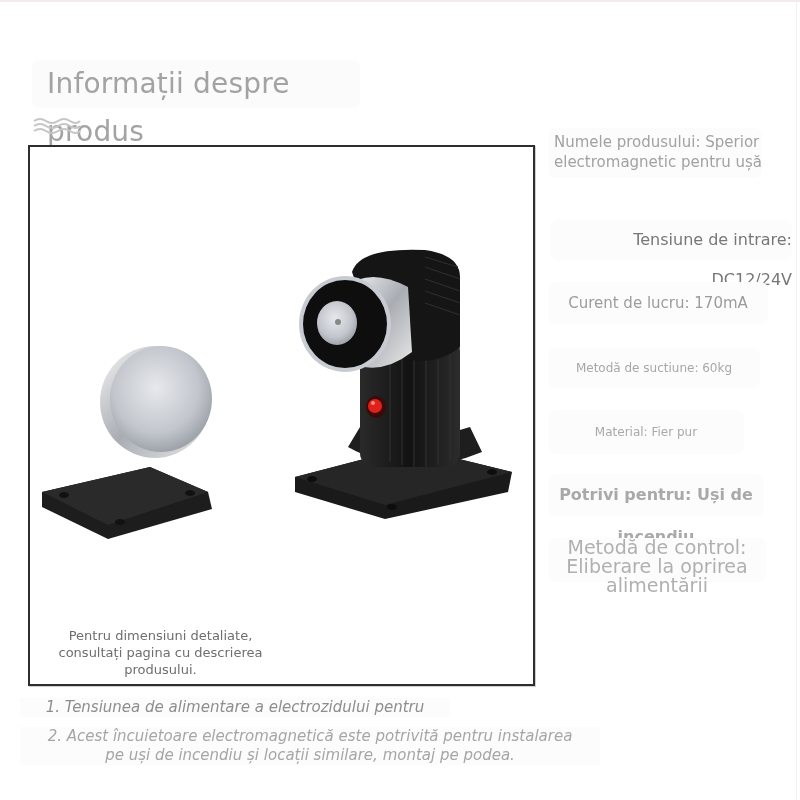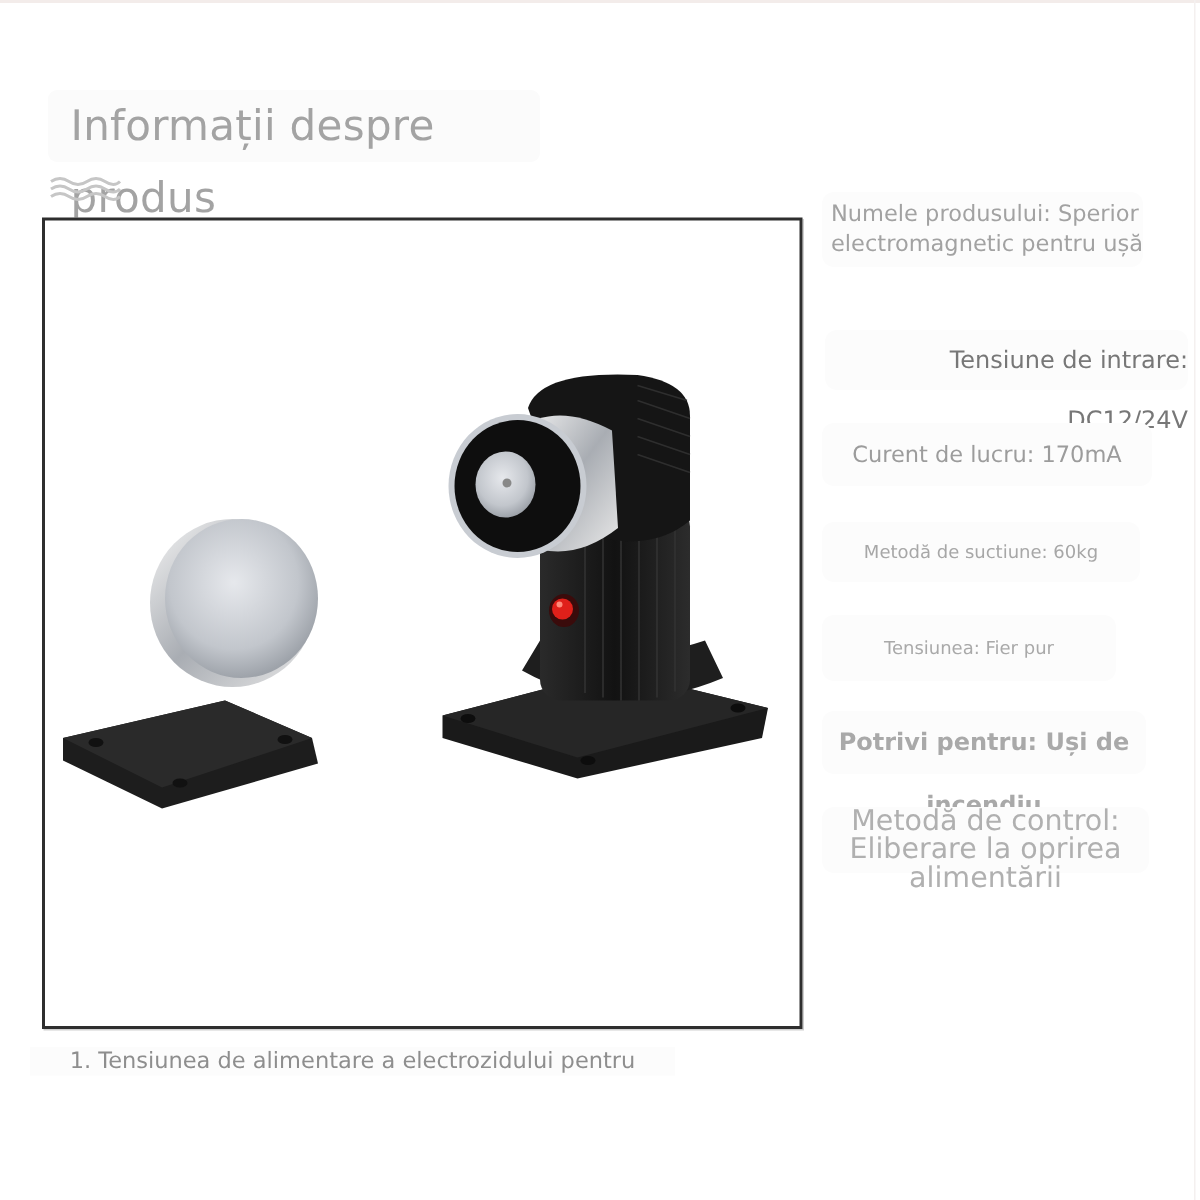--- a/index.html
+++ b/index.html
@@ -38,21 +38,21 @@
     }
     .spec.s1 { left: 548px; top: 128px; width: 214px; height: 50px; font-size: 15px; line-height: 20px; padding-top: 4px; text-align: left; padding-left: 6px; box-sizing: border-box; }
     .spec.s2 { left: 550px; top: 220px; width: 242px; height: 40px; font-size: 16px; line-height: 40px; color: #777; text-align: right; padding-left: 8px; box-sizing: border-box; }
     .spec.s3 { left: 548px; top: 282px; width: 220px; height: 42px; font-size: 15px; line-height: 42px; color: #9c9c9c; }
     .spec.s4 { left: 548px; top: 348px; width: 212px; height: 40px; font-size: 12px; line-height: 40px; color: #a7a7a7; }
     .spec.s5 { left: 548px; top: 410px; width: 196px; height: 44px; font-size: 12px; line-height: 44px; color: #a9a9a9; }
     .spec.s6 { left: 548px; top: 474px; width: 216px; height: 42px; font-size: 16px; line-height: 42px; color: #a9a9a9; font-weight: bold; }
     .spec.s7 { left: 548px; top: 538px; width: 218px; height: 44px; font-size: 19px; line-height: 19px; color: #b0b0b0; }
 
     .notes { position: absolute; left: 20px; top: 698px; width: 600px; }
-    .note { font-size: 15px; line-height: 19px; color: #8e8e8e; text-align: center; background: #fcfcfc; }
+    .note { font-size: 15px; line-height: 19px; color: #8e8e8e; text-align: center; background: #fcfcfc; font-style: italic; }
     .note.n1 { width: 430px; margin-left: 0; }
     .note.n2 { width: 580px; margin-top: 10px; color: #a6a6a6; }
   </style>
 </head>
 <body>
 
 <div class="top-line"></div>
 <div class="right-line"></div>
 
 <div class="header-title">Informații despre produs</div>
@@ -123,27 +123,32 @@
       <ellipse cx="315" cy="177" rx="46" ry="48" fill="#c8ccd2"></ellipse>
       <ellipse cx="315" cy="177" rx="42" ry="44" fill="#0e0e0e"></ellipse>
       <ellipse cx="307" cy="176" rx="20" ry="22" fill="url(#chromeDisk)"></ellipse>
       <circle cx="308" cy="175" r="3" fill="#888"></circle>
       <ellipse cx="346" cy="260" rx="10" ry="11" fill="#3a0b0b"></ellipse>
       <circle cx="345" cy="259" r="7" fill="#e0201a"></circle>
       <circle cx="343" cy="256" r="2" fill="#ff8a7a"></circle>
     </g>
   </svg>
 
+  <div class="frame-note">Pentru dimensiuni detaliate, consultați pagina cu descrierea produsului.</div>
 </div>
 
 <div class="spec s1">Numele produsului: Sperior electromagnetic pentru ușă</div>
 <div class="spec s2">Tensiune de intrare: DC12/24V</div>
 <div class="spec s3">Curent de lucru: 170mA</div>
 <div class="spec s4">Metodă de suctiune: 60kg</div>
-<div class="spec s5">Tensiunea: Fier pur</div>
+<div class="spec s5">Material: Fier pur</div>
 <div class="spec s6">Potrivi pentru: Uși de incendiu</div>
 <div class="spec s7">Metodă de control: Eliberare la oprirea alimentării</div>
 
 <div class="notes">
   <div class="note n1">
     <div>1. Tensiunea de alimentare a electrozidului pentru</div>
   </div>
+  <div class="note n2">
+    <div>2. Acest încuietoare electromagnetică este potrivită pentru instalarea</div>
+    <div>pe uși de incendiu și locații similare, montaj pe podea.</div>
+  </div>
 </div>
 
 </body></html>

